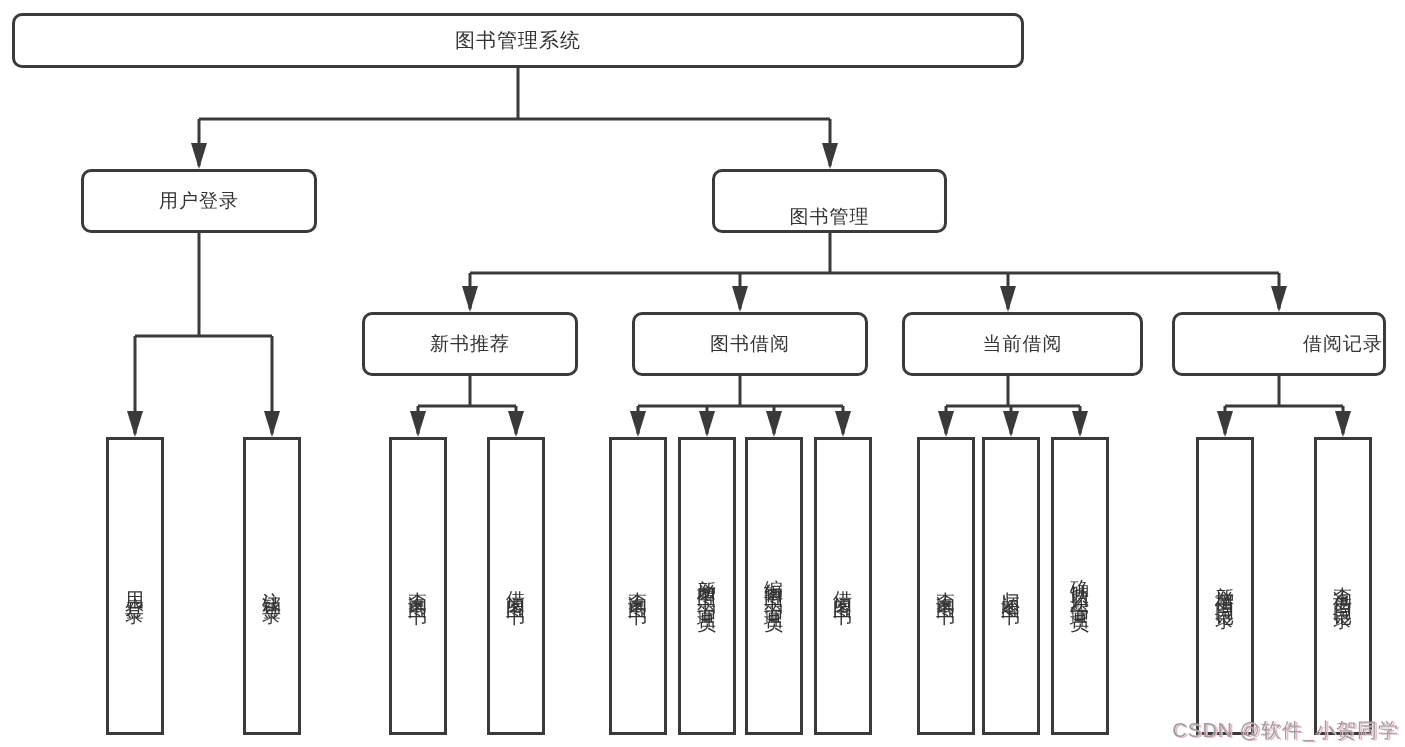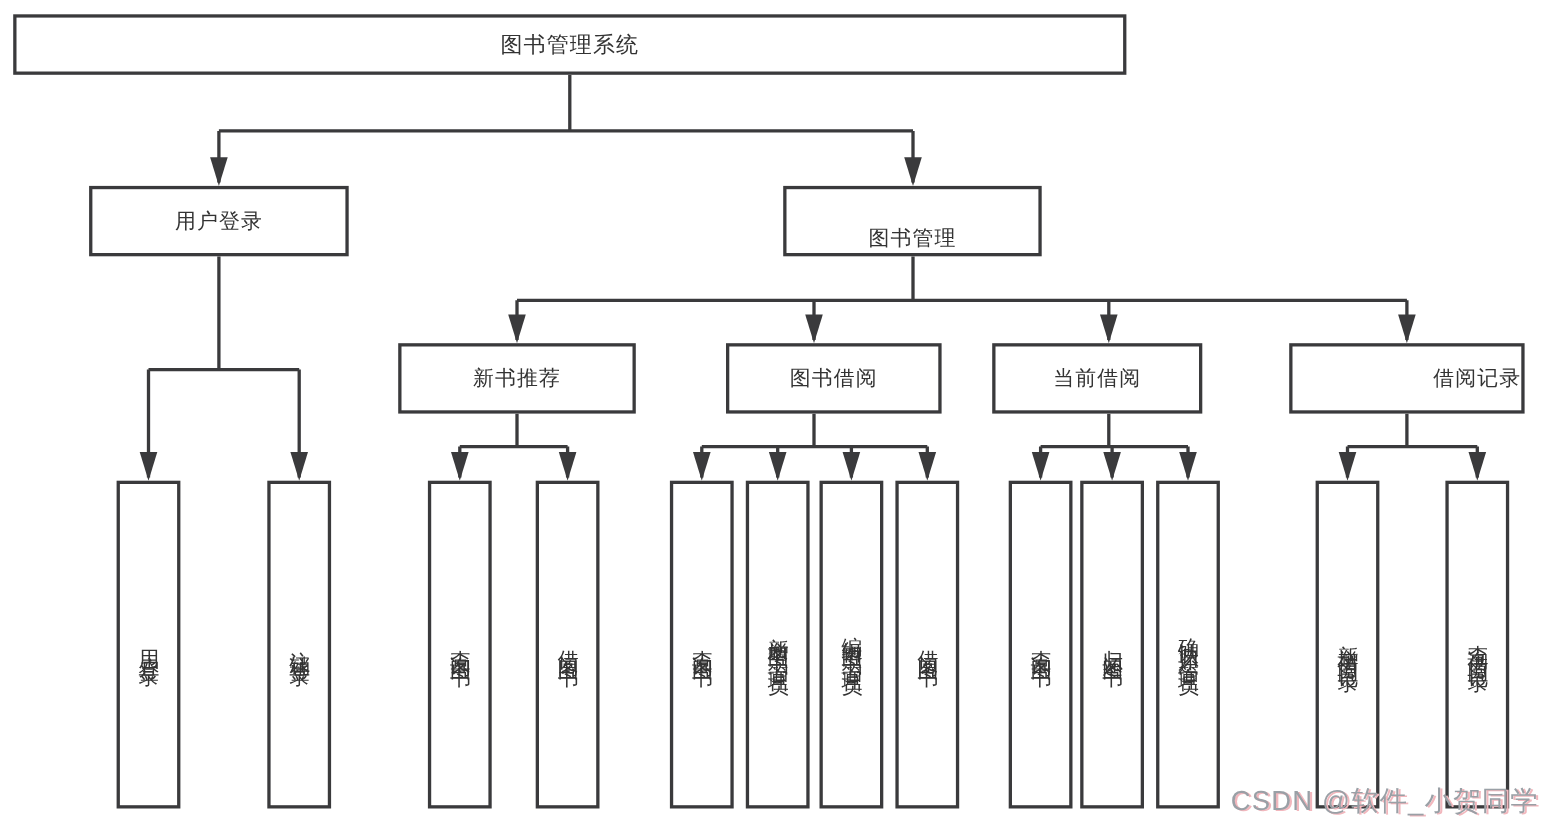--- a/index.html
+++ b/index.html
@@ -21,35 +21,35 @@
     border:3px solid var(--line);
     background:#fff;
     display:flex;
     align-items:center;
     justify-content:center;
     color:var(--text);
     font-size:19px;
     letter-spacing:1px;
     z-index:2;
   }
-  .hbox{height:64px;}
+  .hbox{height:64px;border-radius:10px;}
   .root{font-size:20px;}
   .vbox{top:437px;width:58px;height:298px;}
   .vbox .vtext{
     writing-mode:vertical-rl;
     letter-spacing:5px;
     line-height:1;
     font-size:19px;
     white-space:nowrap;
   }
   .watermark{
     position:absolute;
     right:6px;
     bottom:3px;
-    font-size:25px;
+    font-size:20px;
     letter-spacing:1px;
     color:var(--watermark-text);
     text-shadow:2px 1px 0 var(--watermark-shadow);
     z-index:3;
   }
 </style>
 </head>
 <body>
 
 <div id="canvas">
@@ -97,24 +97,24 @@
   <div class="box hbox" style="left:81px;top:169px;width:236px;">
     <span>用户登录</span>
   </div>
   <div class="box hbox" style="left:712px;top:169px;width:235px;align-items:flex-end;">
     <span>图书管理</span>
   </div>
 
   <div class="box hbox" style="left:362px;top:312px;width:216px;">
     <span>新书推荐</span>
   </div>
-  <div class="box hbox" style="left:632px;top:312px;width:196px;margin-left:28px;">
+  <div class="box hbox" style="left:632px;top:312px;width:236px;">
     <span>图书借阅</span>
   </div>
-  <div class="box hbox" style="left:902px;top:312px;width:191px;">
+  <div class="box hbox" style="left:902px;top:312px;width:241px;">
     <span>当前借阅</span>
   </div>
   <div class="box hbox" style="left:1172px;top:312px;width:214px;justify-content:flex-end;">
     <span>借阅记录</span>
   </div>
 
   <div class="box vbox" style="left:106px;">
     <span class="vtext">用户登录</span>
   </div>
   <div class="box vbox" style="left:243px;">

